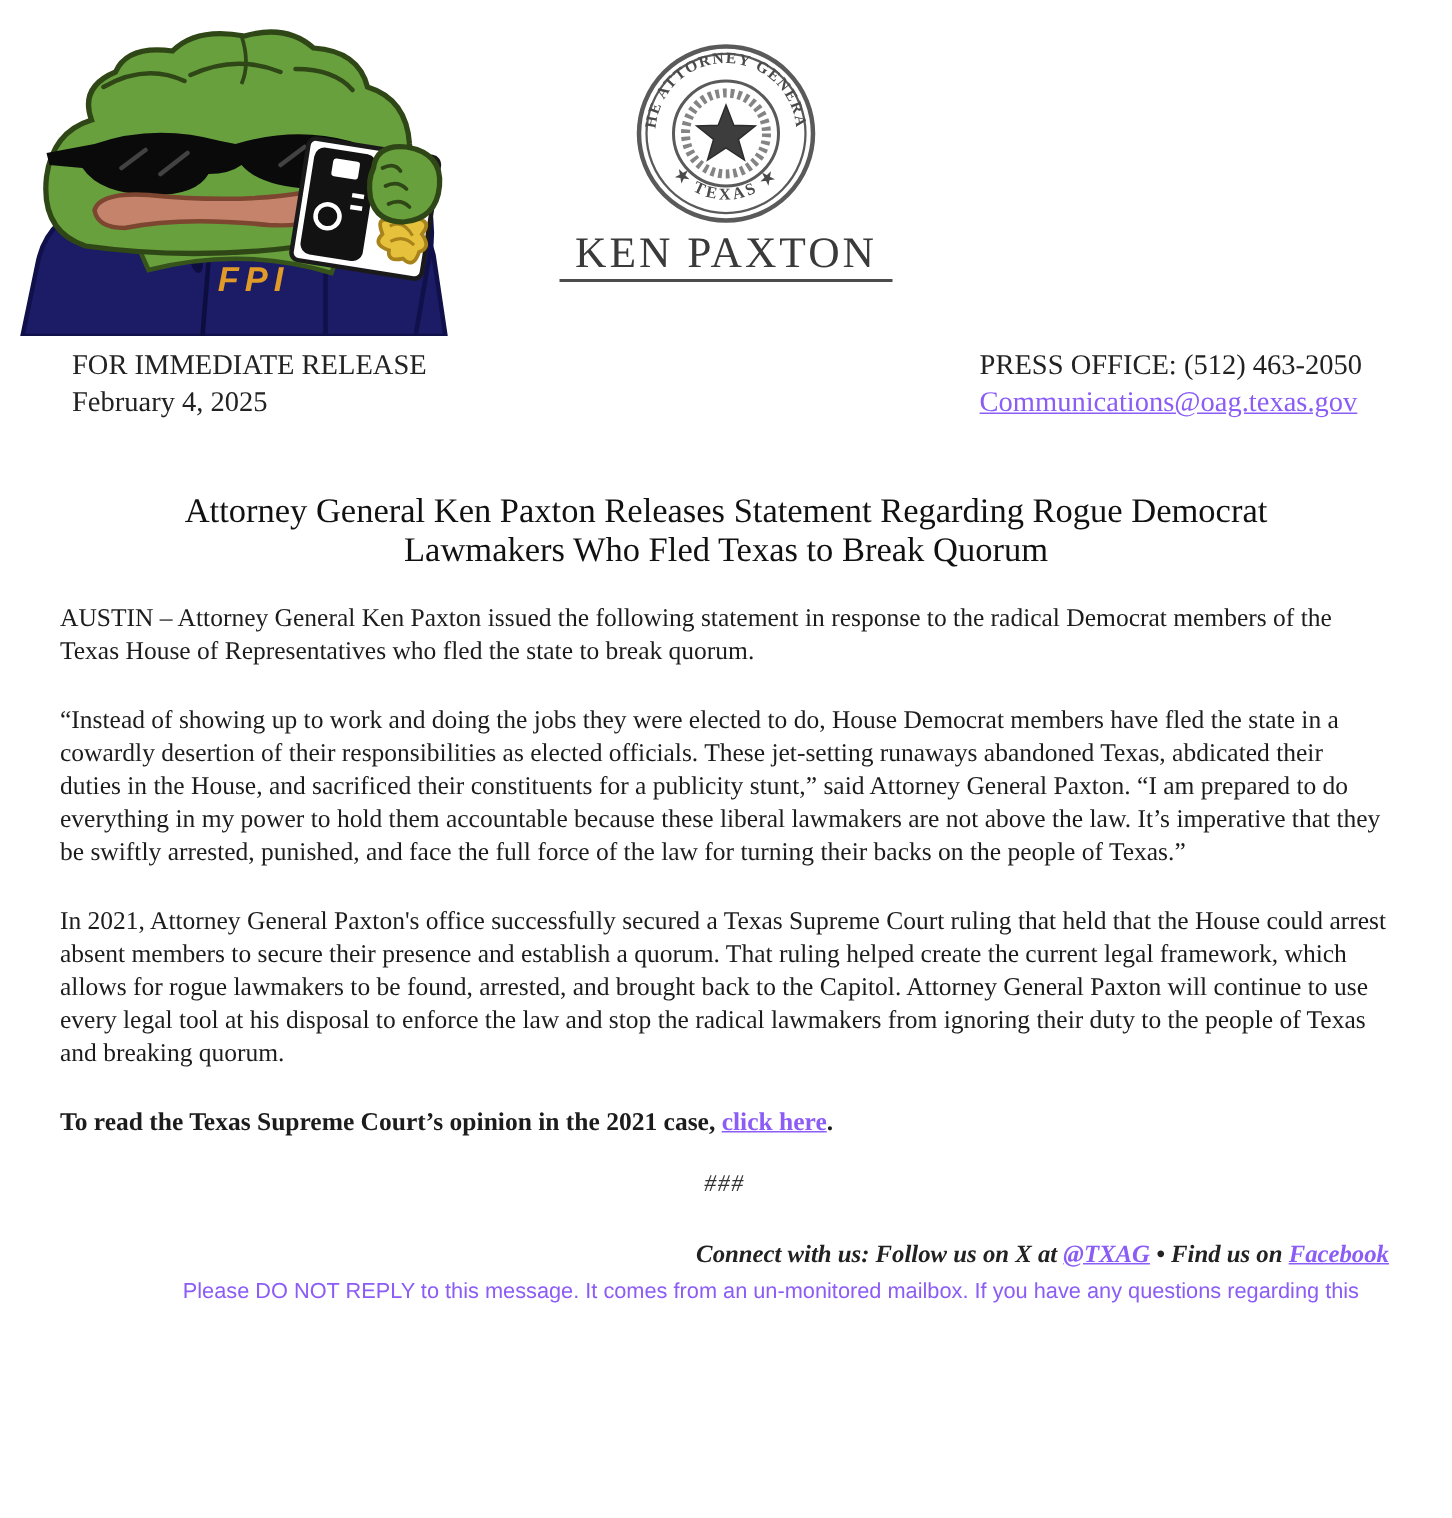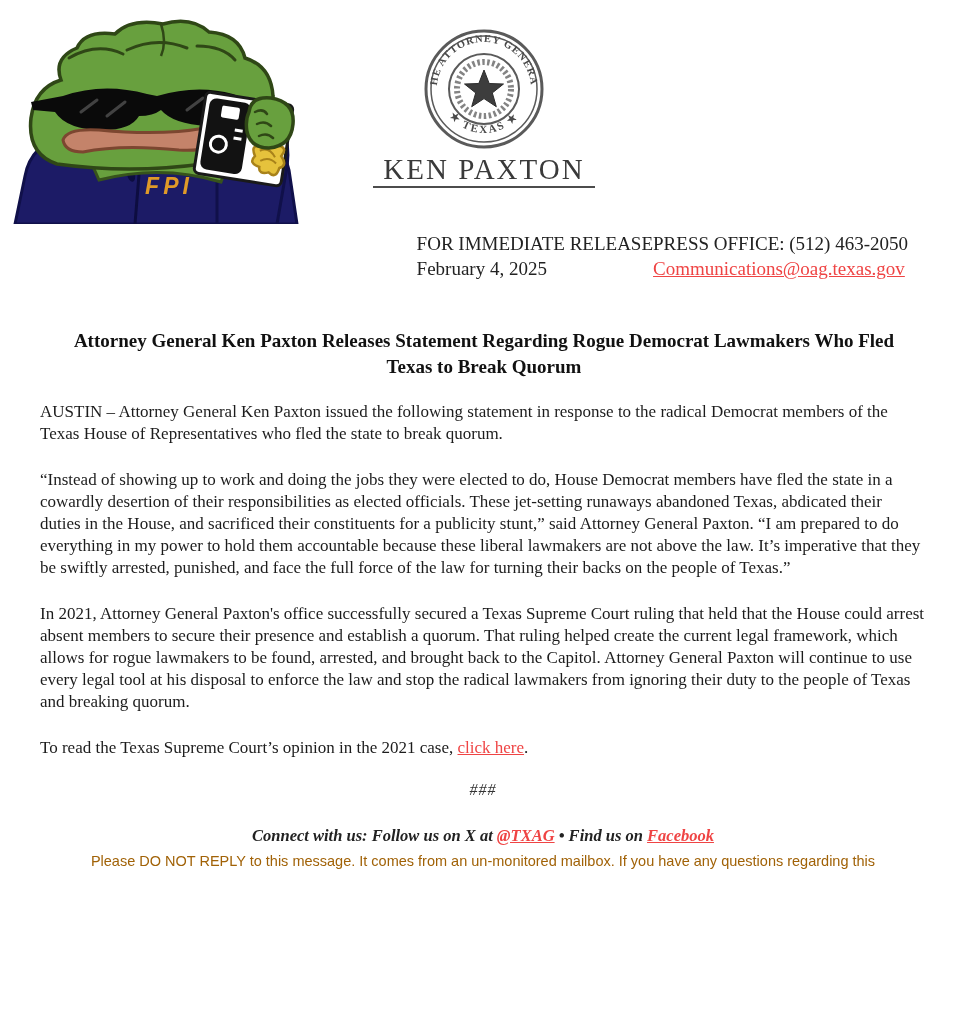--- a/index.html
+++ b/index.html
@@ -24,49 +24,49 @@
     border-bottom:2px solid #4c4c4c;
     padding:0 10px 2px 10px;line-height:30px;text-align:center;
   }
   .ag-title{
     margin-top:4px;
     font-size:15px;letter-spacing:2.5px;color:#4a4a4a;font-weight:bold;
   }
   
   .info-row{
     position:absolute;left:48px;right:60px;top:231px;
-    display:flex;justify-content:flex-end;
+    display:flex;justify-content:space-between;
     font-size:19px;line-height:25px;color:#222;font-family:Liberation Serif, serif;
   }
   .info-left div,.info-right div{white-space:nowrap;}
-  a.doc-link{color:#ef4444;text-decoration:underline;cursor:pointer;}
+  a.doc-link{color:#8b5cf6;text-decoration:underline;cursor:pointer;}
   
   .headline{
     position:absolute;left:70px;right:70px;top:328px;
-    text-align:center;font-weight:bold;font-size:19px;line-height:26px;color:#111;
+    text-align:center;font-weight:normal;font-size:23px;line-height:26px;color:#111;
   }
   
   .body-copy{
     position:absolute;left:40px;right:42px;top:401px;
     font-size:17px;line-height:22px;color:#1c1c1c;
   }
   .body-copy p{margin:0 0 24px 0;}
-  .body-copy p.last{margin-bottom:0;}
+  .body-copy p.last{margin-bottom:0;font-weight:bold;}
   .hash-divider{
     margin:20px 0 24px 0;text-align:center;font-size:16px;
     font-style:italic;color:#333;letter-spacing:1px;
   }
   .connect-line{
-    text-align:center;font-style:italic;font-weight:bold;
+    text-align:right;font-style:italic;font-weight:bold;
     font-size:16.5px;color:#222;margin-bottom:4px;
   }
   .disclaimer{
     font-family:"Liberation Sans","DejaVu Sans",sans-serif;
-    font-size:14.5px;line-height:20px;color:#a16207;
-    text-align:center;max-width:846px;margin:0 auto;
+    font-size:14.5px;line-height:20px;color:#8b5cf6;
+    text-align:right;max-width:846px;margin:0 auto;
   }
 </style>
 </head>
 <body>
 
 <div class="page">
 
   <div class="pepe-wrap">
     <svg width="304" height="212" viewBox="0 0 304 212">
 

